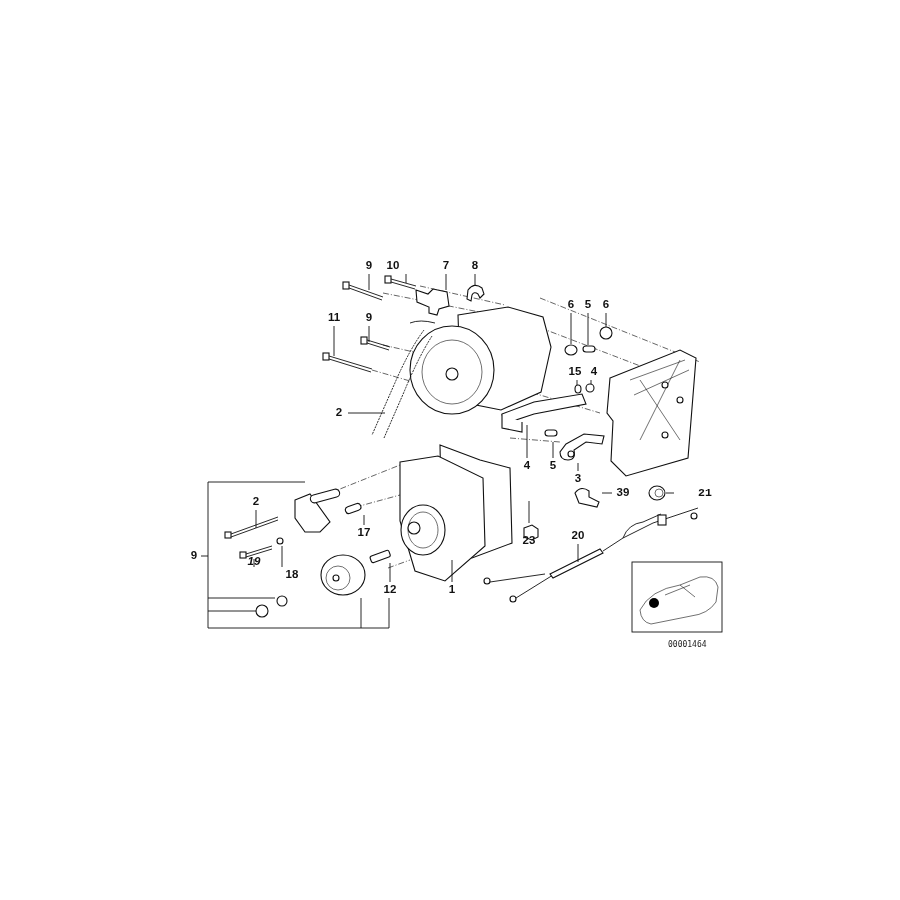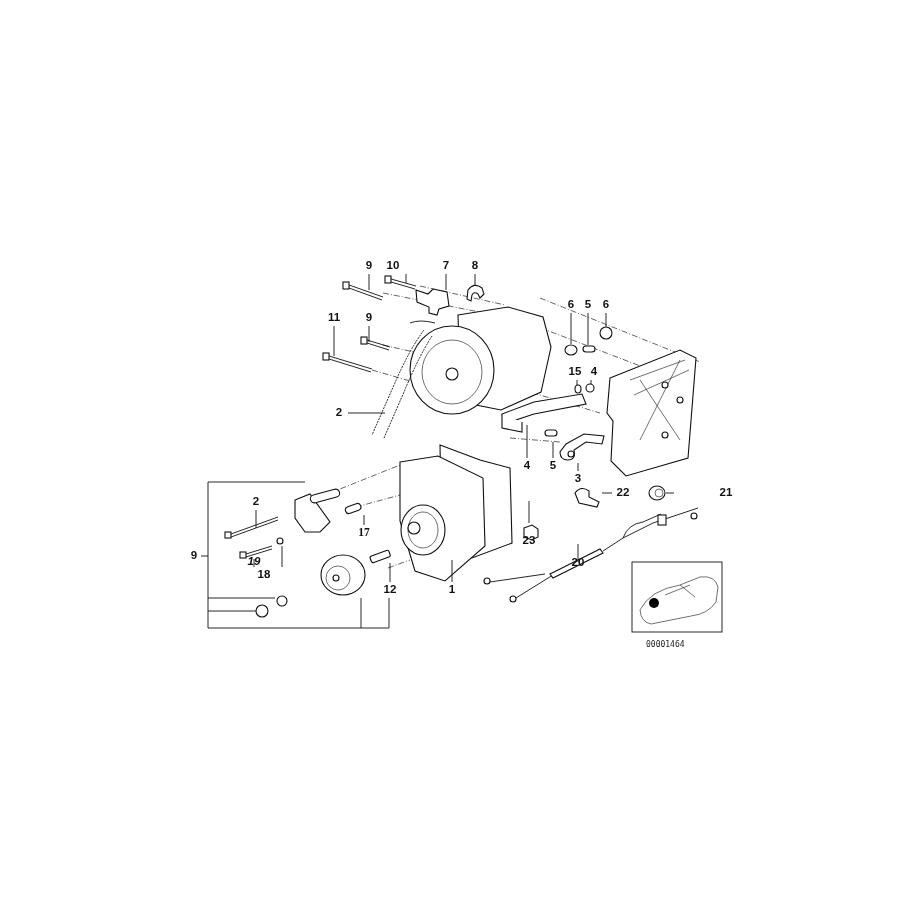--- a/index.html
+++ b/index.html
@@ -1,19 +1,19 @@
 <!DOCTYPE html>
 <html><head>
 <meta charset="utf-8">
 <style>
   html,body{margin:0;padding:0;background:#ffffff;}
   body{width:900px;height:900px;position:relative;overflow:hidden;font-family:"Liberation Sans",sans-serif;}
   #diagram{position:absolute;left:0;top:0;width:900px;height:900px;}
   .callout{position:absolute;font-family:"Liberation Sans",sans-serif;font-weight:bold;font-size:11.5px;color:#111;line-height:1;transform:translate(-50%,-50%);white-space:nowrap;cursor:pointer;}
-  .ref{position:absolute;font-family:"DejaVu Sans Mono",monospace;font-size:8px;color:#222;left:646px;top:640px;letter-spacing:0px;}
+  .ref{position:absolute;font-family:"DejaVu Sans Mono",monospace;font-size:8px;color:#222;left:668px;top:640px;letter-spacing:0px;}
   svg .p{fill:#fff;stroke:#111;stroke-width:1.1;}
   svg .l{fill:none;stroke:#111;stroke-width:0.9;}
   svg .d{fill:none;stroke:#222;stroke-width:0.7;stroke-dasharray:6 2 1 2;}
   svg .t{fill:none;stroke:#111;stroke-width:0.6;}
 </style>
 </head>
 <body>
 
 <svg id="diagram" viewBox="0 0 900 900" xmlns="http://www.w3.org/2000/svg">
 
@@ -173,21 +173,21 @@
     <div class="callout" style="left: 475px; top: 266px;">8</div>
     <div class="callout" style="left: 369px; top: 266px;">9</div>
     <div class="callout" style="left: 369px; top: 318px;">9</div>
     <div class="callout" style="left: 393px; top: 266px;">10</div>
     <div class="callout" style="left: 334px; top: 318px;">11</div>
     <div class="callout" style="left: 390px; top: 590px;">12</div>
     <div class="callout" style="left: 194px; top: 556px;">9</div>
     <div class="callout" style="left: 256px; top: 502px;">2</div>
     <div class="callout" style="left: 575px; top: 372px;">15</div>
     <div class="callout" style="left: 594px; top: 372px;">4</div>
-    <div class="callout" style="left: 364px; top: 533px; font-family: Liberation Serif, serif;">17</div>
-    <div class="callout" style="left: 264px; top: 575px;">18</div>
+    <div class="callout" style="left: 364px; top: 533px;">17</div>
+    <div class="callout" style="left: 292px; top: 575px;">18</div>
     <div class="callout" style="left: 254px; top: 562px; font-style: italic;">19</div>
-    <div class="callout" style="left: 578px; top: 536px; margin-top: 27px;">20</div>
-    <div class="callout" style="left: 726px; top: 493px;">21</div>
-    <div class="callout" style="left: 623px; top: 493px;">22</div>
+    <div class="callout" style="left: 578px; top: 536px;">20</div>
+    <div class="callout" style="left: 705px; top: 493px; font-family: Liberation Mono, monospace;">21</div>
+    <div class="callout" style="left: 623px; top: 493px;">39</div>
     <div class="callout" style="left: 529px; top: 493px; margin-top: 48px;">23</div>
   </div>
 <div class="ref">00001464</div>
 
 </body></html>

